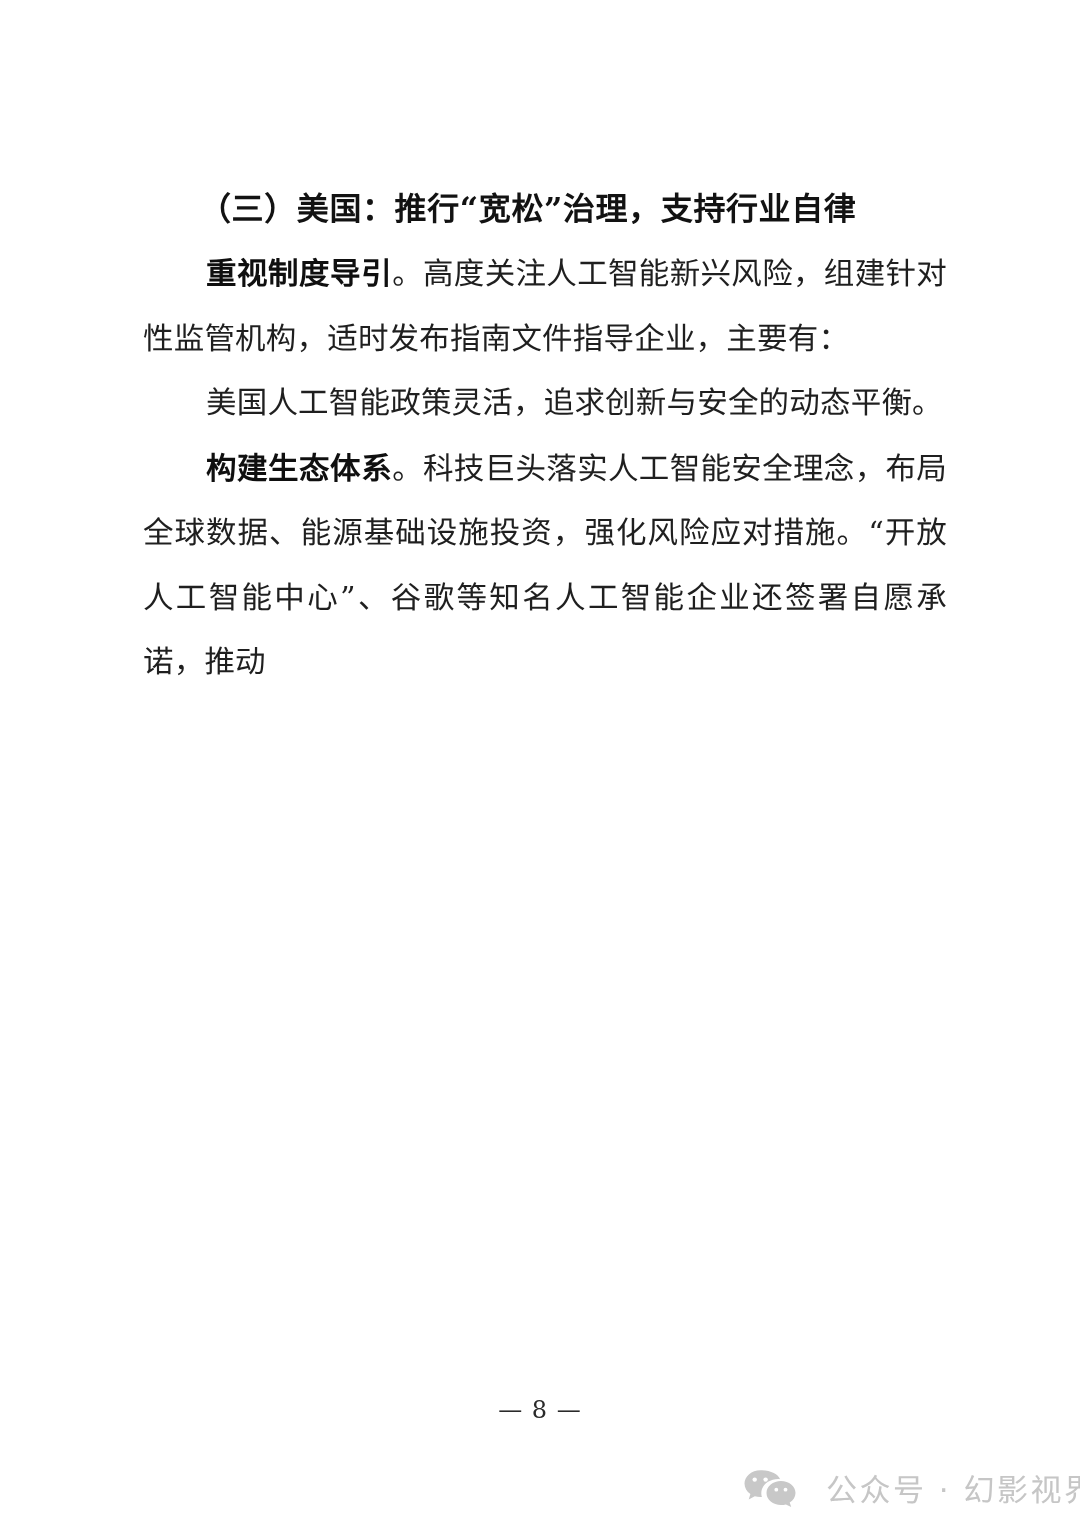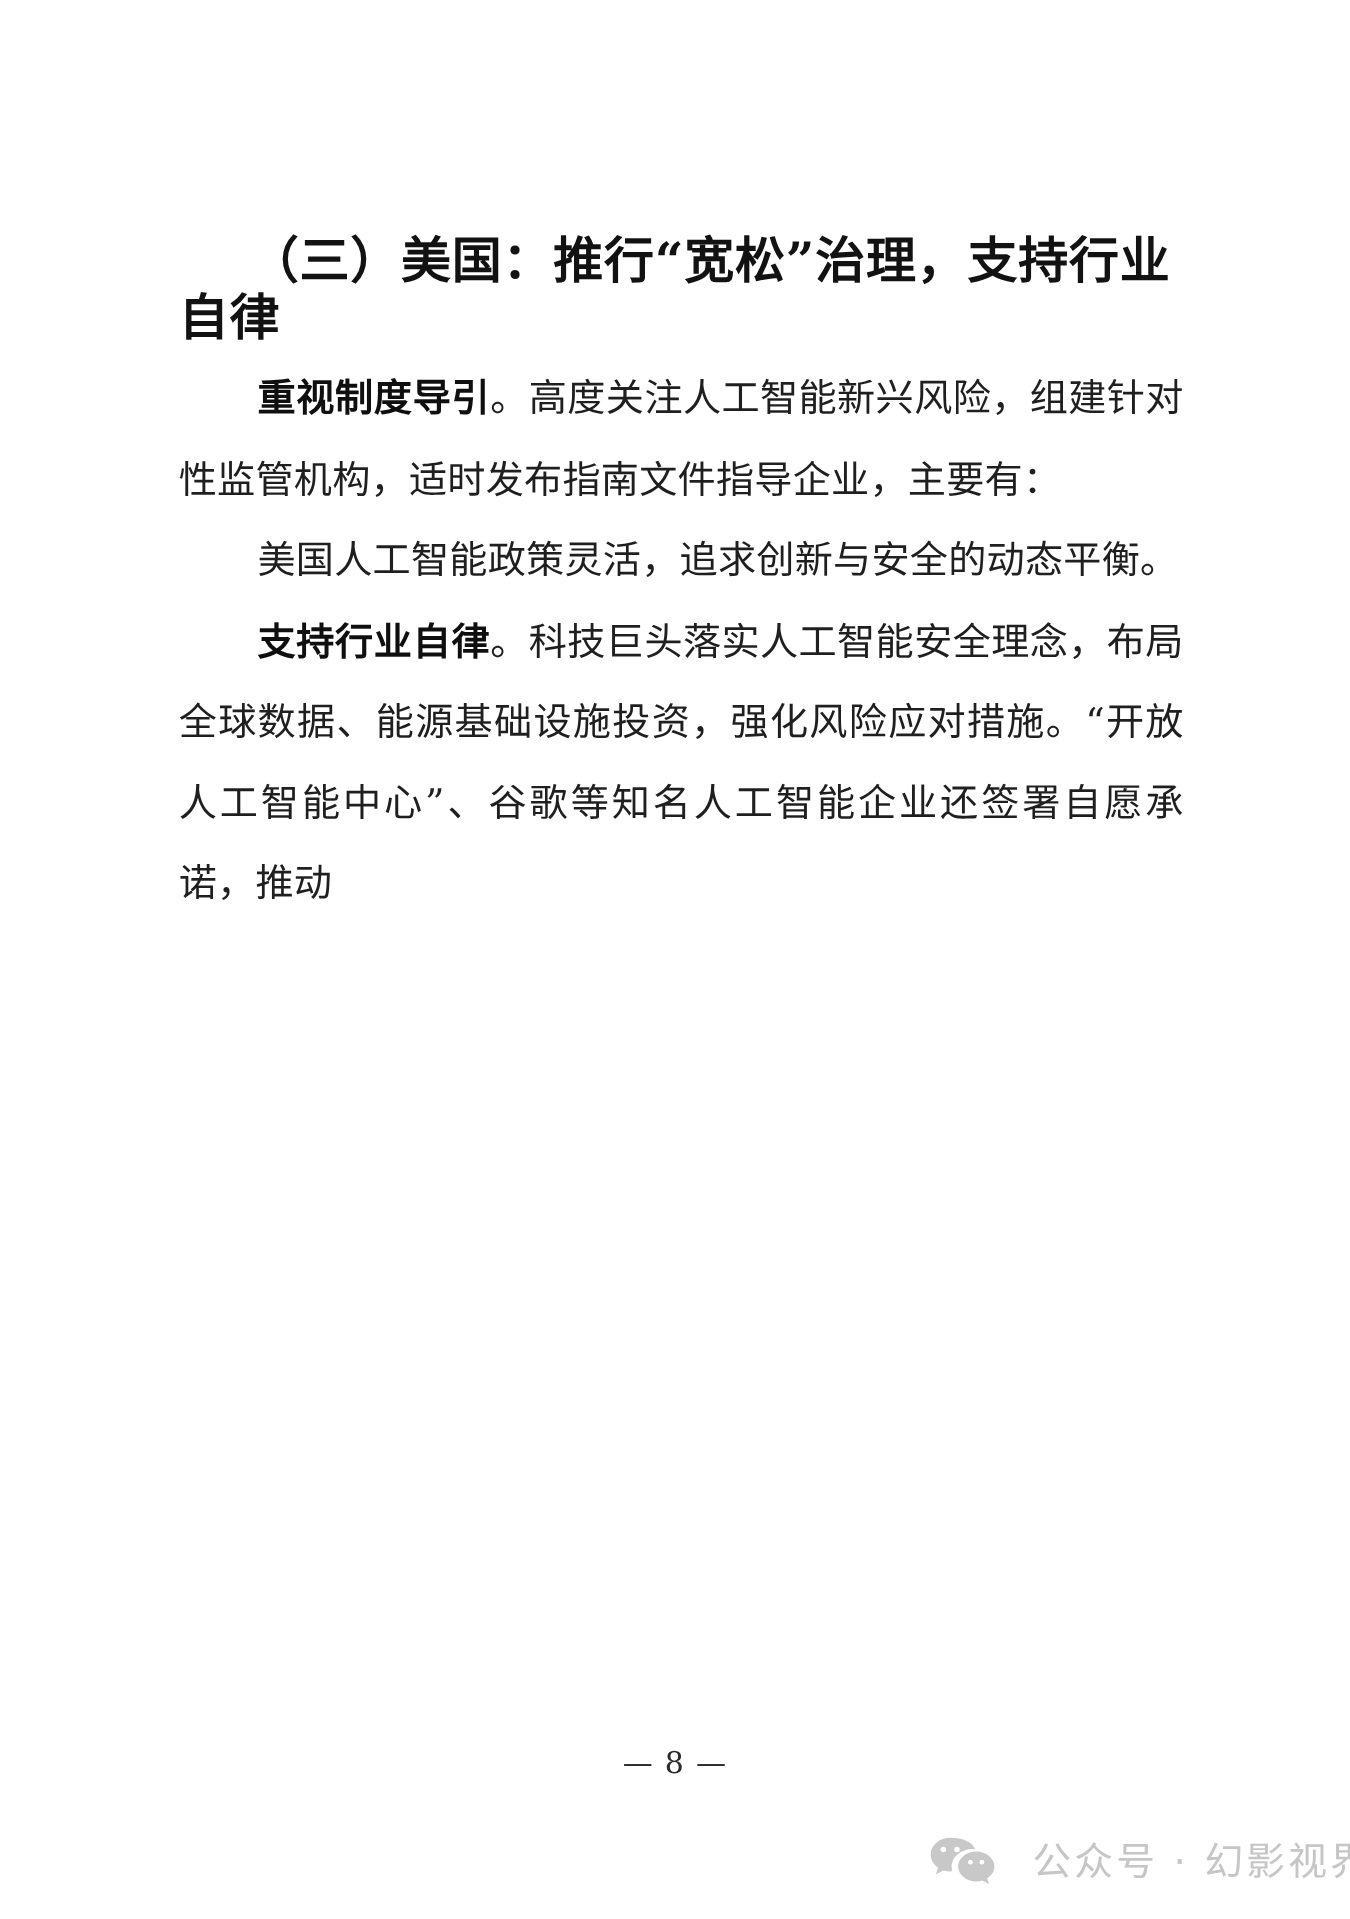--- a/index.html
+++ b/index.html
@@ -26,21 +26,21 @@
 
   
   .content {
     position: absolute;
     left: 143px;
     top: 186px;
     width: 804px;
   }
 
   .doc-heading {
-    font-size: 40px;
+    font-size: 32px;
     font-weight: bold;
     line-height: 46px;
     letter-spacing: 0.6px;
     text-indent: 56px;
     margin: 0 0 9px 0;
     color: #121212;
     font-family: "DejaVu Serif", "Liberation Serif", serif;
   }
 
   .para {
@@ -107,21 +107,21 @@
 
     <h1 class="doc-heading">（三）美国：推行“宽松”治理，支持行业自律</h1>
 
     <p class="para"><span class="lead">重视制度导引</span><span>。高度关注人工智能新兴风险，组建针对性监管机构，适时发布指南文件指导企业，主要有：</span></p>
 
     <p class="para"><span>美国人工智能政策灵活，追求创新与安全的动态平衡。</span></p>
 
 
 
 
-    <p class="para"><span class="lead">支持行业自律</span><span>。科技巨头落实人工智能安全理念，布局全球数据、能源基础设施投资，强化风险应对措施。“开放人工智能中心”、谷歌等知名人工智能企业还签署自愿承诺，推动</span></p>
+    <p class="para"><span class="lead">构建生态体系</span><span>。科技巨头落实人工智能安全理念，布局全球数据、能源基础设施投资，强化风险应对措施。“开放人工智能中心”、谷歌等知名人工智能企业还签署自愿承诺，推动</span></p>
 
   </div>
 
   <div class="page-number">— 8 —</div>
 
   <div class="watermark">
     <svg class="wechat-icon" viewBox="0 0 52 44" aria-hidden="true">
       <g fill="#c8c8c8">
         <path d="M16.4 2.2C7.6 2.2 0.5 8.2 0.5 15.6c0 4.2 2.3 8 5.9 10.5l-1.7 5.3 6.1-3.1c1.8 0.5 3.7 0.8 5.6 0.8 0.5 0 1 0 1.5-0.1-0.4-1.2-0.6-2.4-0.6-3.7 0-7.9 7.6-14.2 17-14.2 0.6 0 1.2 0 1.8 0.1C34.3 6 26.1 2.2 16.4 2.2z"></path>
         <circle cx="10.7" cy="11.6" r="2.2" fill="#ffffff"></circle>

